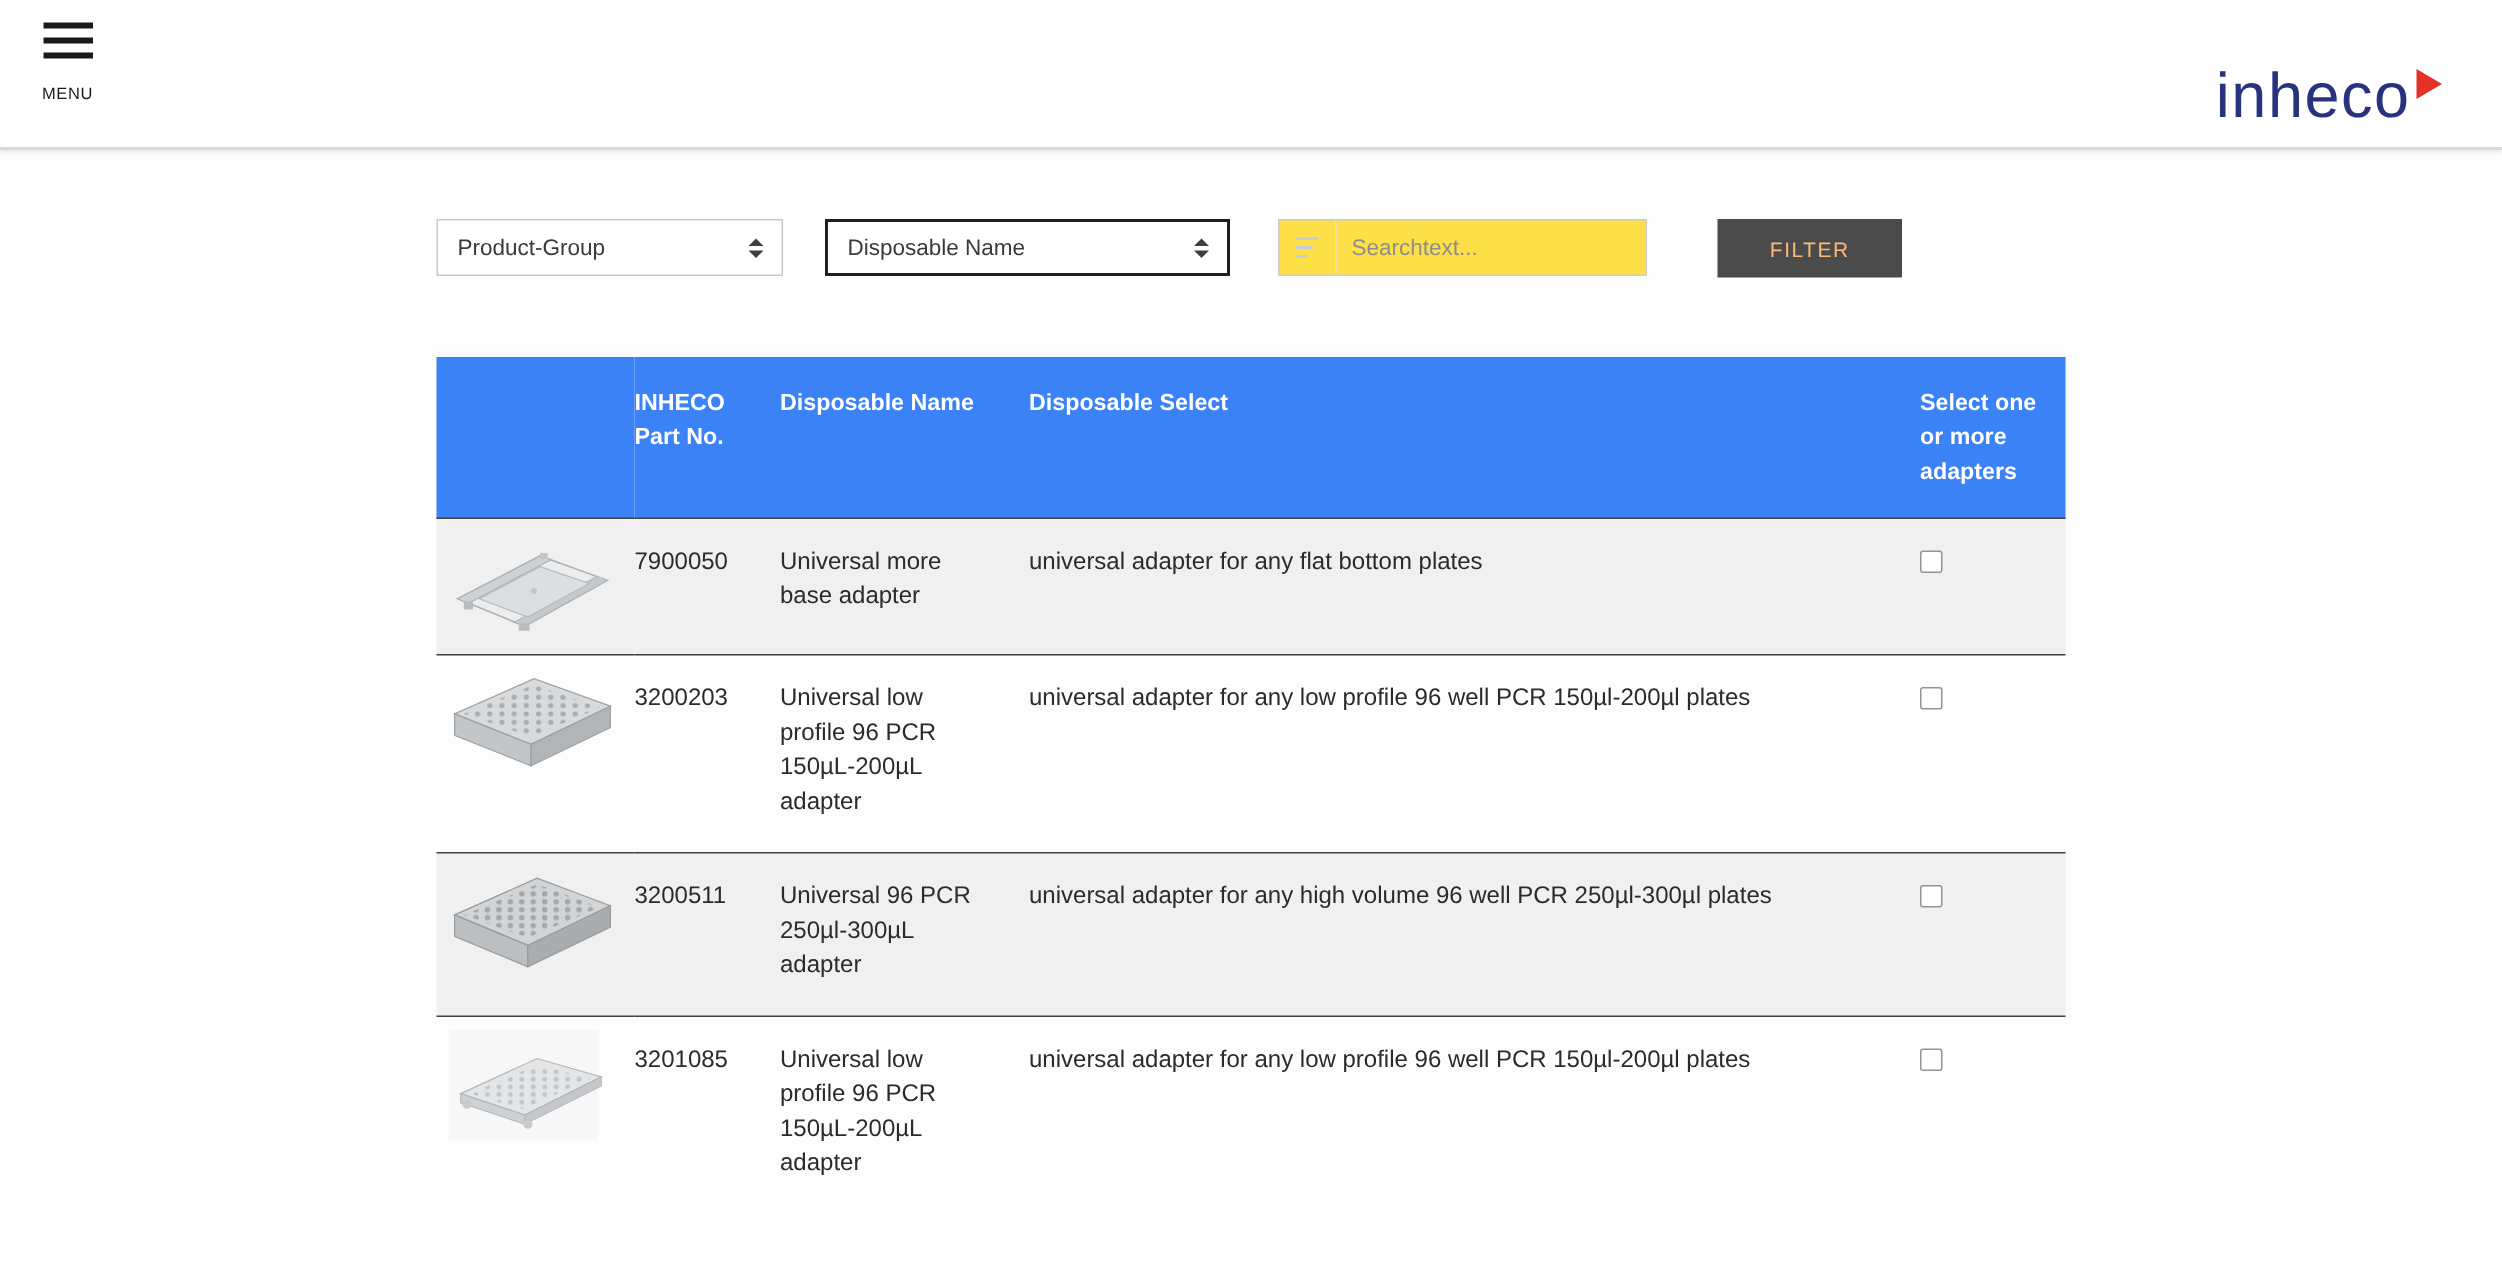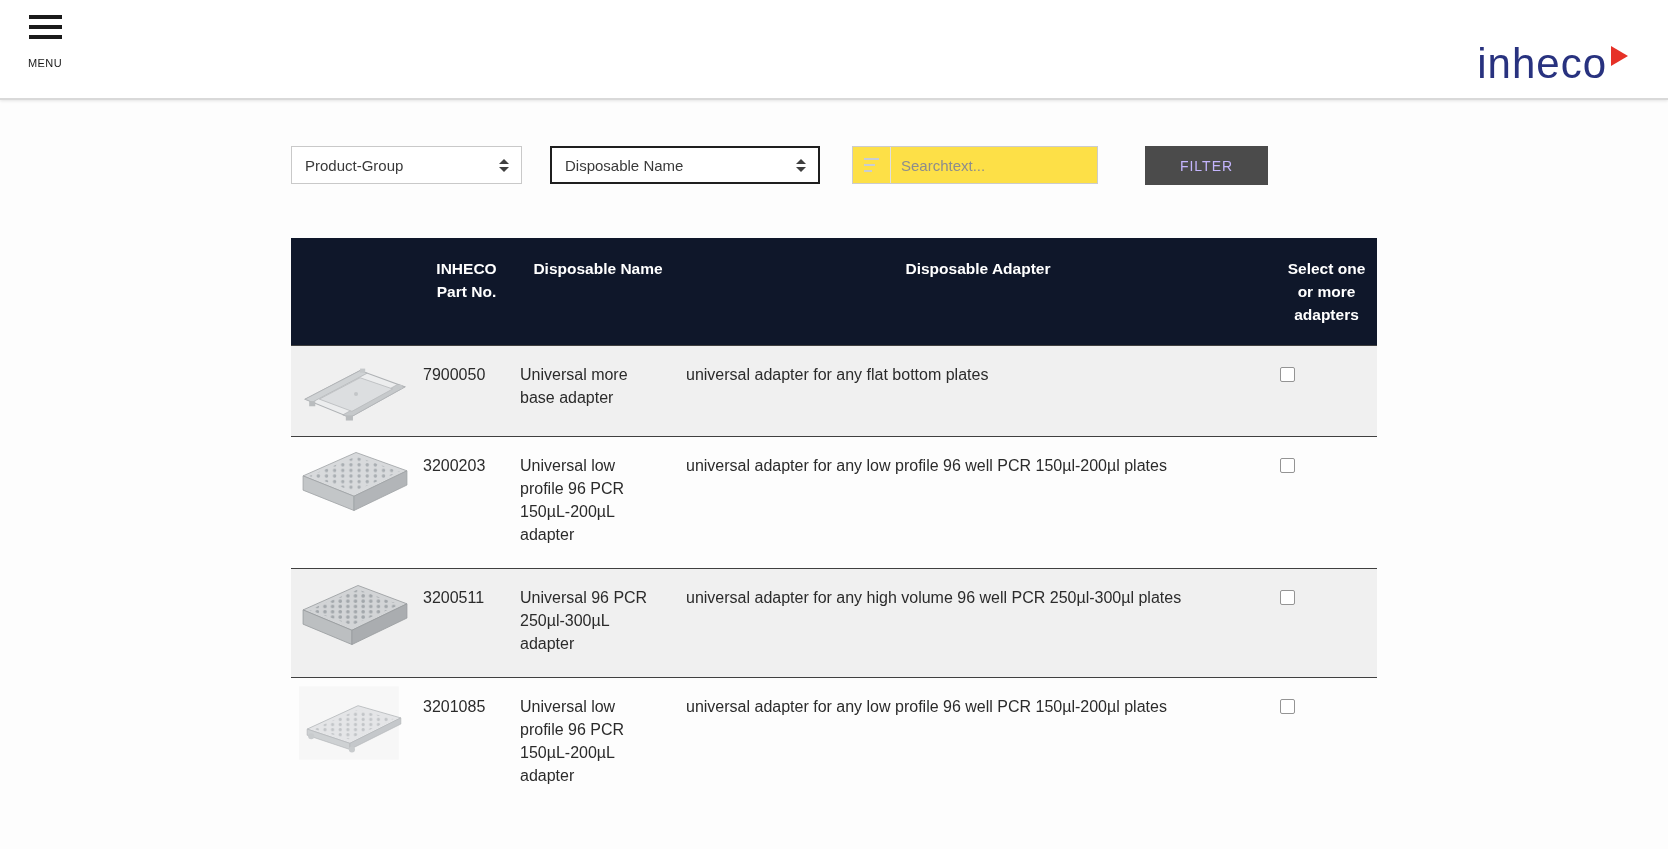--- a/index.html
+++ b/index.html
@@ -41,32 +41,32 @@
                  display:flex; align-items:center; }
   .search-icon { padding:0 11px; border-right:1px solid #e0e0e0; height:100%;
                  display:flex; flex-direction:column; justify-content:center; }
   .search-icon i { display:block; height:2px; background:#c9cdd1; margin:2px 0; }
   .search-icon i:nth-child(1){ width:15px; }
   .search-icon i:nth-child(2){ width:11px; }
   .search-icon i:nth-child(3){ width:8px; }
   .search-input { flex:1; border:none; outline:none; font-size:15px; color:#333; padding:0 10px;
                   font-family:"Liberation Sans",sans-serif; background:transparent; }
   .search-input::placeholder { color:#8d8d8d; }
-  .filter-btn { width:123px; height:39px; margin-left:47px; background:#4b4b4b; color:#c4b5fd;
+  .filter-btn { width:123px; height:39px; margin-left:47px; background:#4b4b4b; color:#fdba74;
                 border:none; font-size:14px; letter-spacing:1px; cursor:pointer;
                 font-family:"Liberation Sans",sans-serif; }
 
   
   table.adapter-table { width:1086px; margin-top:53px; border-collapse:collapse; table-layout:fixed; }
   col.c-img   { width:132px; }
   col.c-part  { width:97px; }
   col.c-name  { width:166px; }
   col.c-num   { width:594px; }
   col.c-sel   { width:97px; }
-  thead th { background:#0f172a; color:#fff; font-size:15.5px; font-weight:700; text-align:center;
+  thead th { background:#3b82f6; color:#fff; font-size:15.5px; font-weight:700; text-align:left;
              vertical-align:top; padding:19px 10px 19px 0; line-height:23px; height:97px; }
   thead th.th-sel { padding-right:4px; }
   tbody td { vertical-align:top; font-size:16px; line-height:23px; color:#2b2b2b;
              padding:17px 20px 22px 0; }
   tbody td.td-name { padding-right:34px; }
   tbody tr { border-top:1px solid #404040; }
   tbody tr:nth-child(odd)  { background:#f0f0f0; }
   tbody tr:nth-child(even) { background:#fdfdfd; }
   td.td-img { padding:8px 10px 8px 8px; }
   .prod { width:112px; height:74px; display:block; }
@@ -126,21 +126,21 @@
           <col class="c-part">
           <col class="c-name">
           <col class="c-num">
           <col class="c-sel">
       </colgroup>
       <thead>
         <tr>
           <th></th>
           <th>INHECO Part No.</th>
           <th>Disposable Name</th>
-          <th>Disposable Adapter</th>
+          <th>Disposable Select</th>
           <th class="th-sel">Select one or more adapters</th>
         </tr>
       </thead>
       <tbody>
 
         <tr>
           <td class="td-img">
             <svg class="prod" viewBox="0 0 110 72">
               <polygon points="6,44 60,16 104,32 50,62" fill="#ecedee" stroke="#aeb1b4" stroke-width="1"></polygon>
               <polygon points="6,44 60,16 67,18.5 13,47" fill="#cfd2d4" stroke="#aeb1b4" stroke-width=".7"></polygon>

